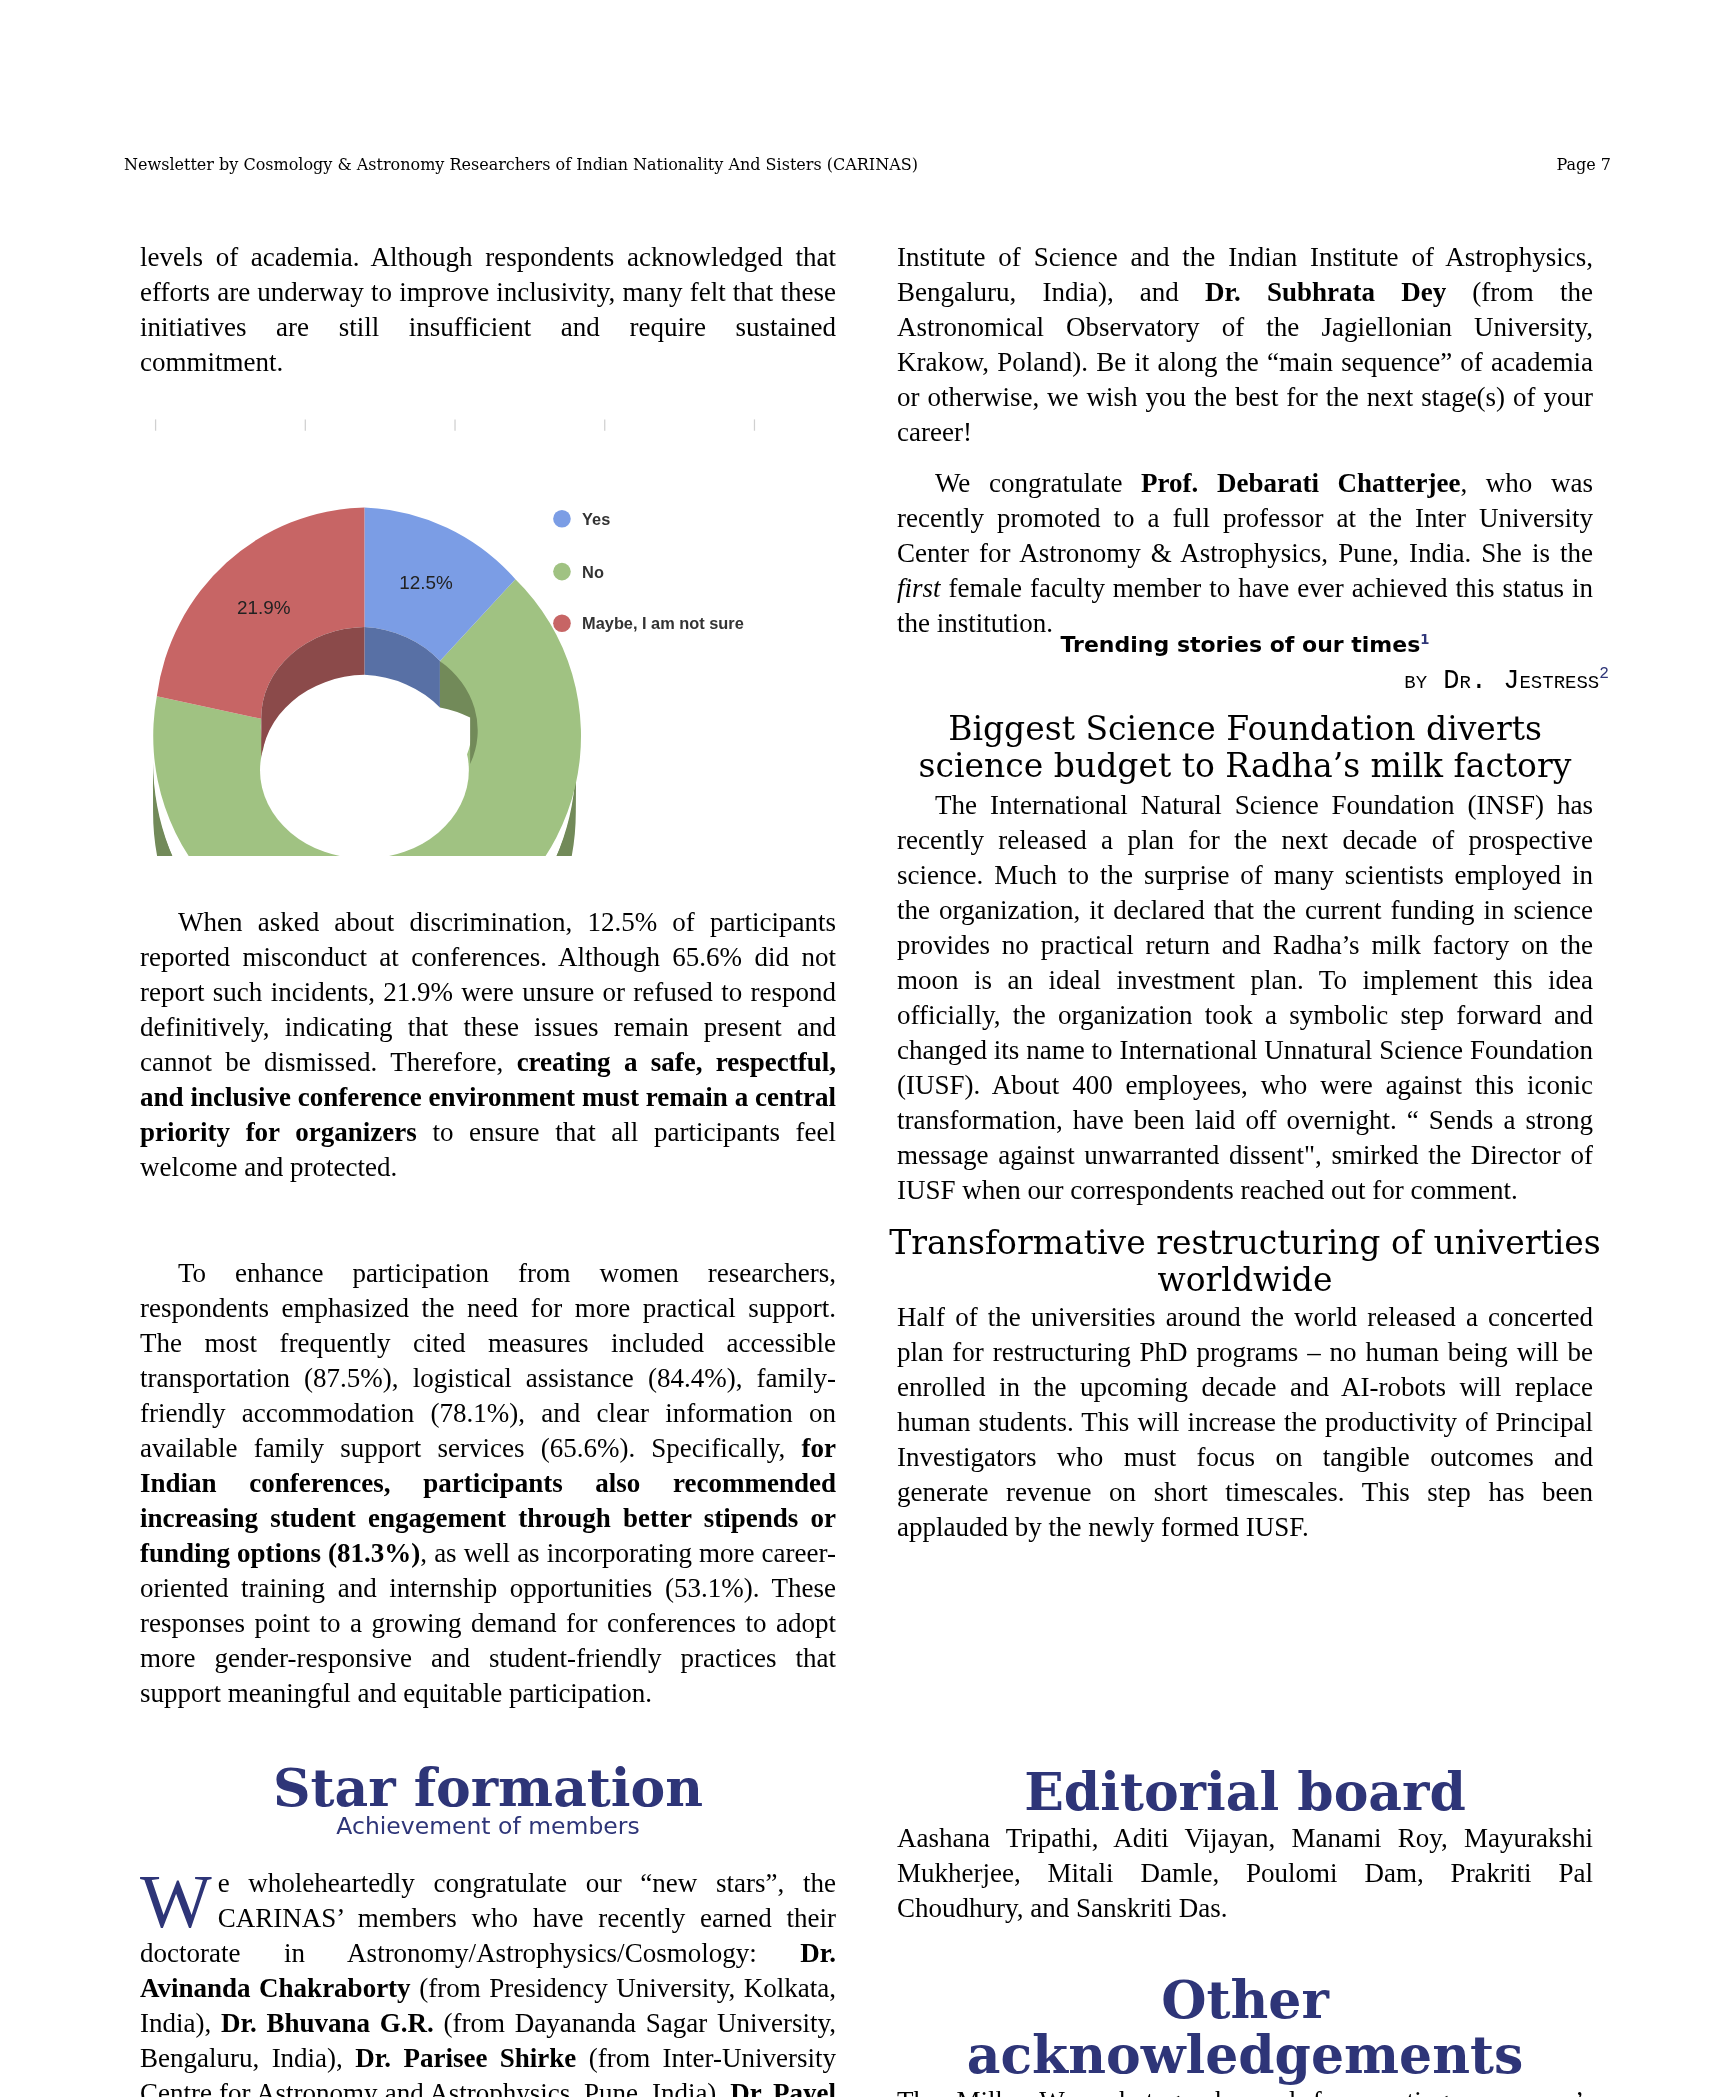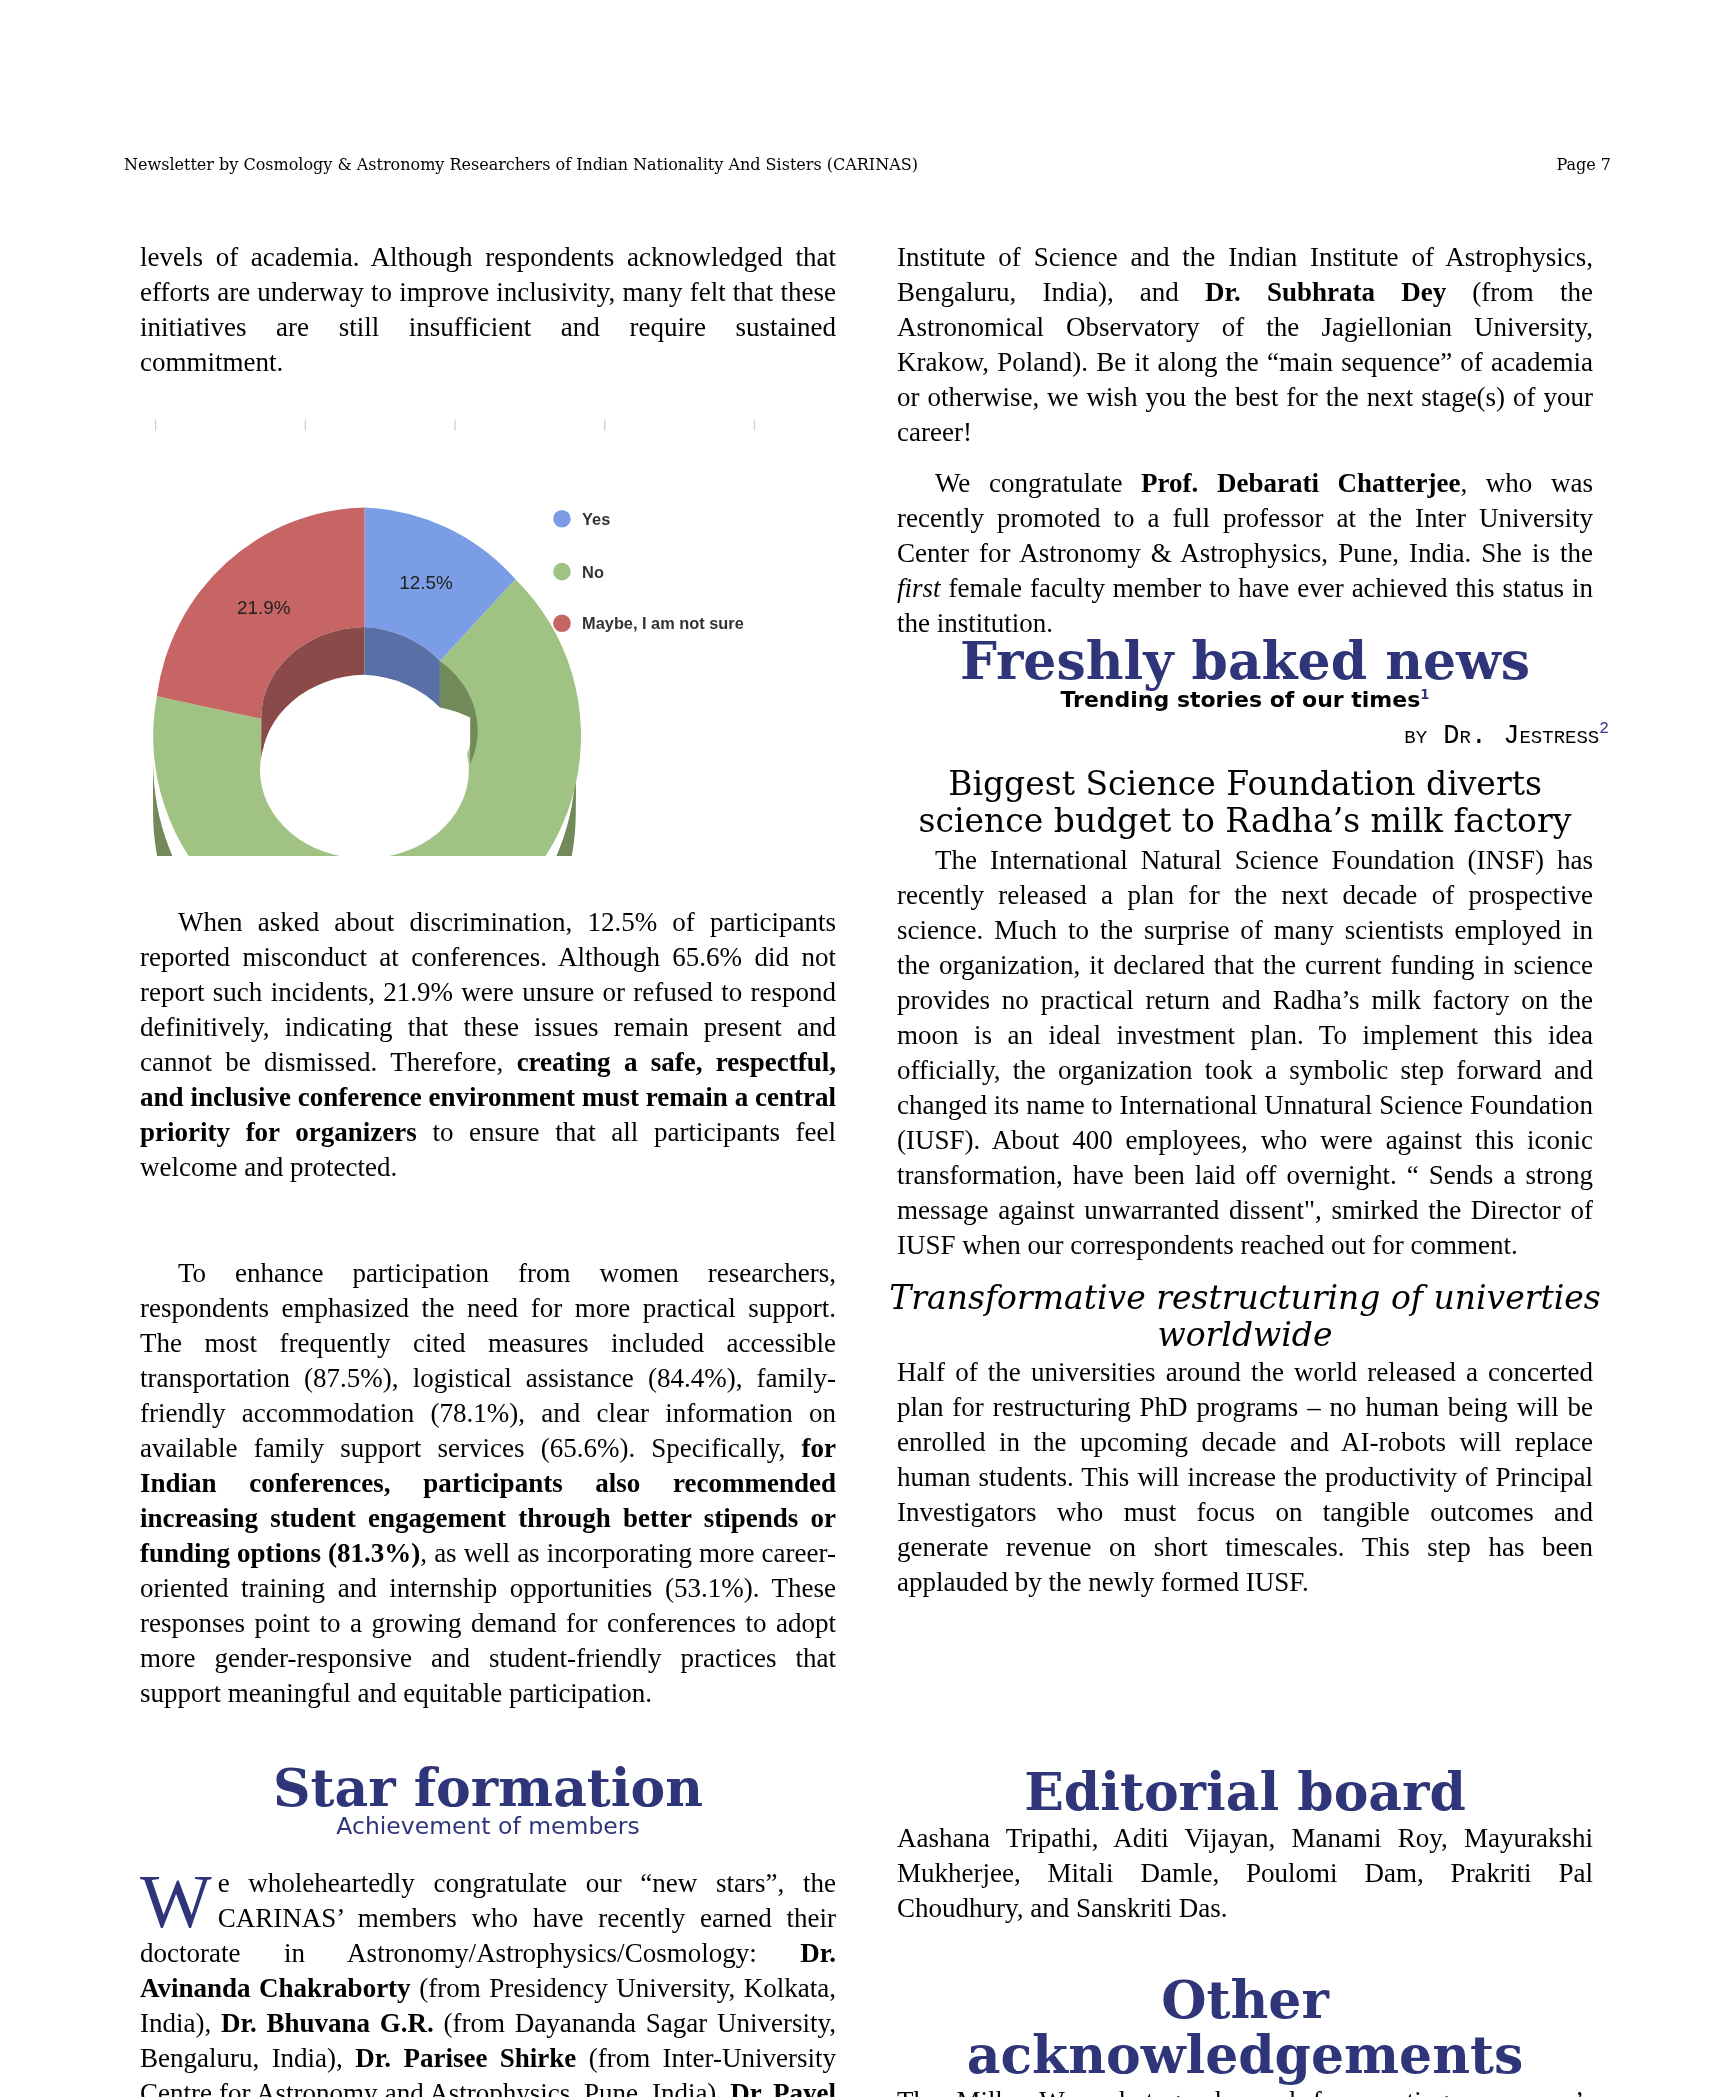--- a/index.html
+++ b/index.html
@@ -111,26 +111,25 @@
   <div class="sec-sub blue" style="margin-top:-3.4px;">Achievement of members</div>
   <p style="margin-top:26px;"><span class="dropcap">W</span><span>e wholeheartedly congratulate our “new stars”, the CARINAS’ members who have recently earned their doctorate in Astronomy/Astrophysics/Cosmology: </span><b>Dr. Avinanda Chakraborty</b><span> (from Presidency University, Kolkata, India), </span><b>Dr. Bhuvana G.R.</b><span> (from Dayananda Sagar University, Bengaluru, India), </span><b>Dr. Parisee Shirke</b><span> (from Inter-University Centre for Astronomy and Astrophysics, Pune, India), </span><b>Dr. Payel Nandi</b><span> (from the Indian</span></p>
 </div>
 
 <div class="col col-right" style="top:224px;">
   <p><span>Institute of Science and the Indian Institute of Astrophysics, Bengaluru, India), and </span><b>Dr. Subhrata Dey</b><span> (from the Astronomical Observatory of the Jagiellonian University, Krakow, Poland). Be it along the “main sequence” of academia or otherwise, we wish you the best for the next stage(s) of your career!</span></p>
   <p class="indent"><span>We congratulate </span><b>Prof. Debarati Chatterjee</b><span>, who was recently promoted to a full professor at the Inter University Center for Astronomy &amp; Astrophysics, Pune, India. She is the </span><i>first</i><span> female faculty member to have ever achieved this status in the institution.</span></p>
 </div>
 
 <div class="col col-right" style="top:633px;">
-  <div class="sec-title">Freshly baked news</div>
   <div class="sec-sub" style="font-size:22px;margin-top:-1.7px;font-weight:bold;"><span>Trending stories of our times</span><sup class="blue">1</sup></div>
   <div class="byline" style="margin-top:5px;font-family:Liberation Mono, monospace;"><span>by Dr. Jestress</span><sup class="blue">2</sup></div>
   <div class="news-title" style="margin-top:11.7px;">Biggest Science Foundation diverts science budget to Radha’s milk factory</div>
   <p class="indent" style="margin-top:4.2px;">The International Natural Science Foundation (INSF) has recently released a plan for the next decade of prospective science. Much to the surprise of many scientists employed in the organization, it declared that the current funding in science provides no practical return and Radha’s milk factory on the moon is an ideal investment plan. To implement this idea officially, the organization took a symbolic step forward and changed its name to International Unnatural Science Foundation (IUSF). About 400 employees, who were against this iconic transformation, have been laid off overnight. “ Sends a strong message against unwarranted dissent", smirked the Director of IUSF when our correspondents reached out for comment.</p>
-  <div class="news-title" style="margin-top:7px;font-style:italic;">Transformative restructuring of univerties worldwide</div>
+  <div class="news-title" style="margin-top:7px;">Transformative restructuring of univerties worldwide</div>
   <p style="margin-top:1.7px;">Half of the universities around the world released a concerted plan for restructuring PhD programs – no human being will be enrolled in the upcoming decade and AI-robots will replace human students. This will increase the productivity of Principal Investigators who must focus on tangible outcomes and generate revenue on short timescales. This step has been applauded by the newly formed IUSF.</p>
 </div>
 
 <div class="col col-right" style="top:1764px;">
   <div class="sec-title">Editorial board</div>
   <p style="margin-top:1.7px;">Aashana Tripathi, Aditi Vijayan, Manami Roy, Mayurakshi Mukherjee, Mitali Damle, Poulomi Dam, Prakriti Pal Choudhury, and Sanskriti Das.</p>
 </div>
 
 <div class="col col-right" style="top:1972px;">
   <div class="sec-title">Other acknowledgements</div>

